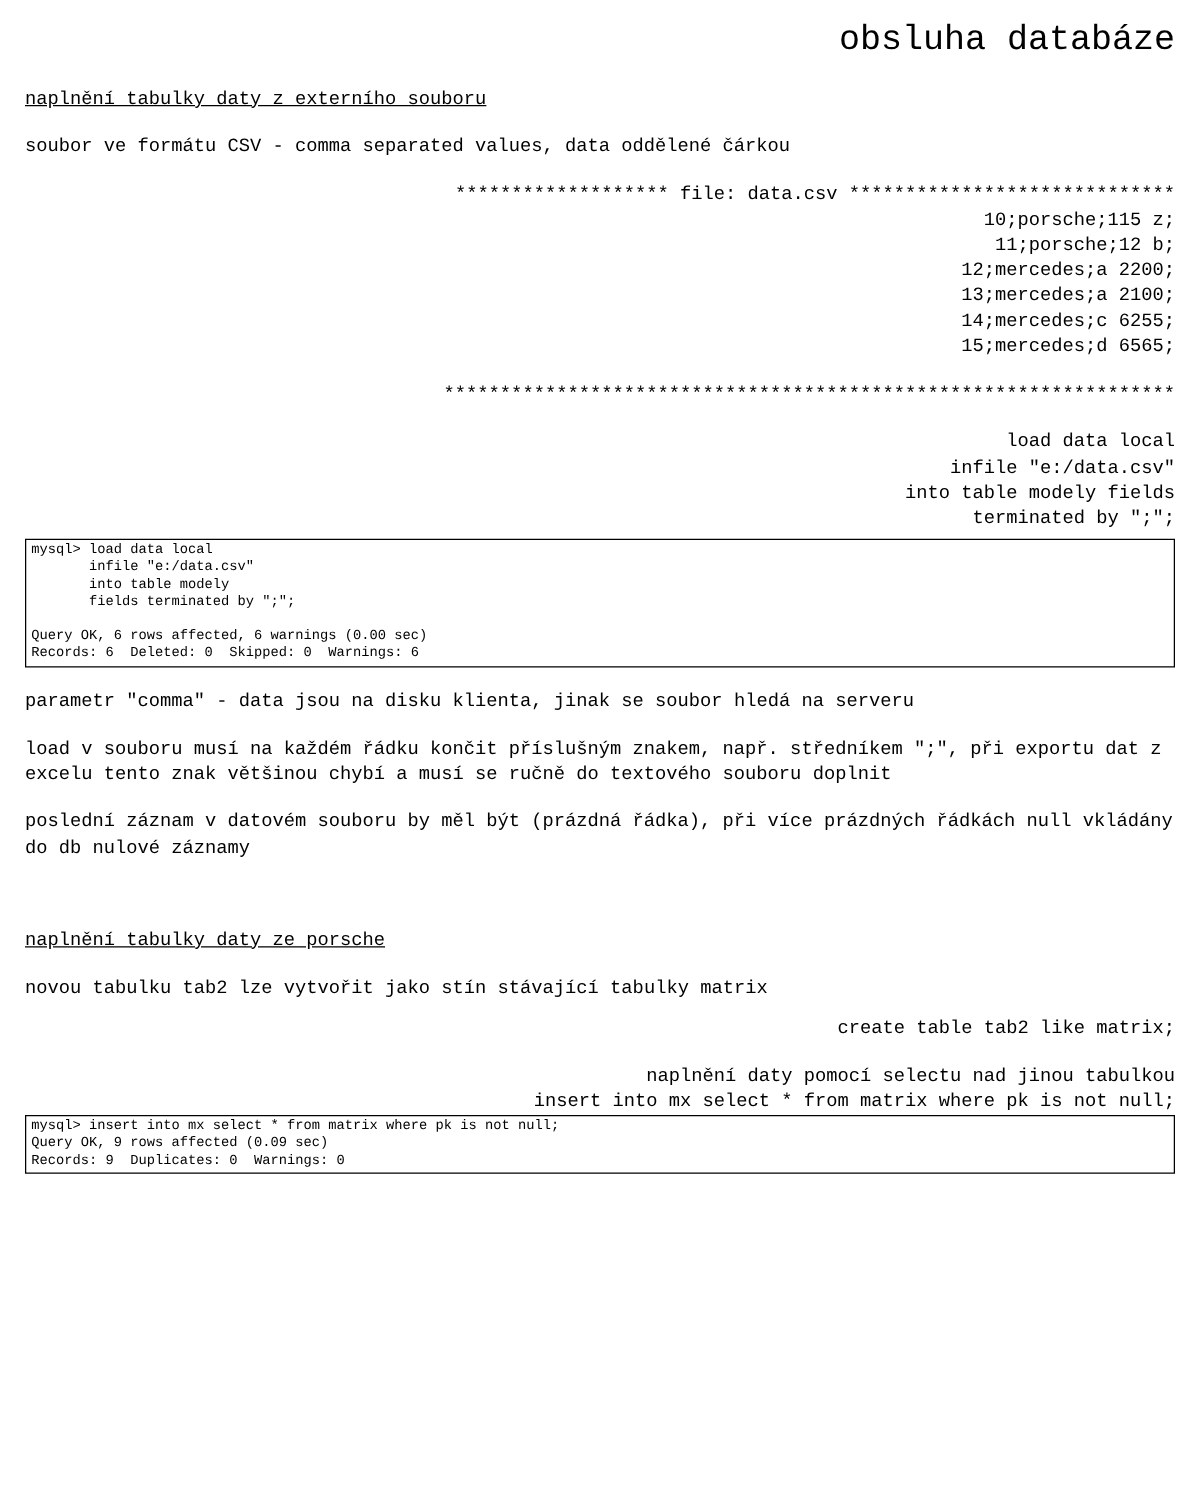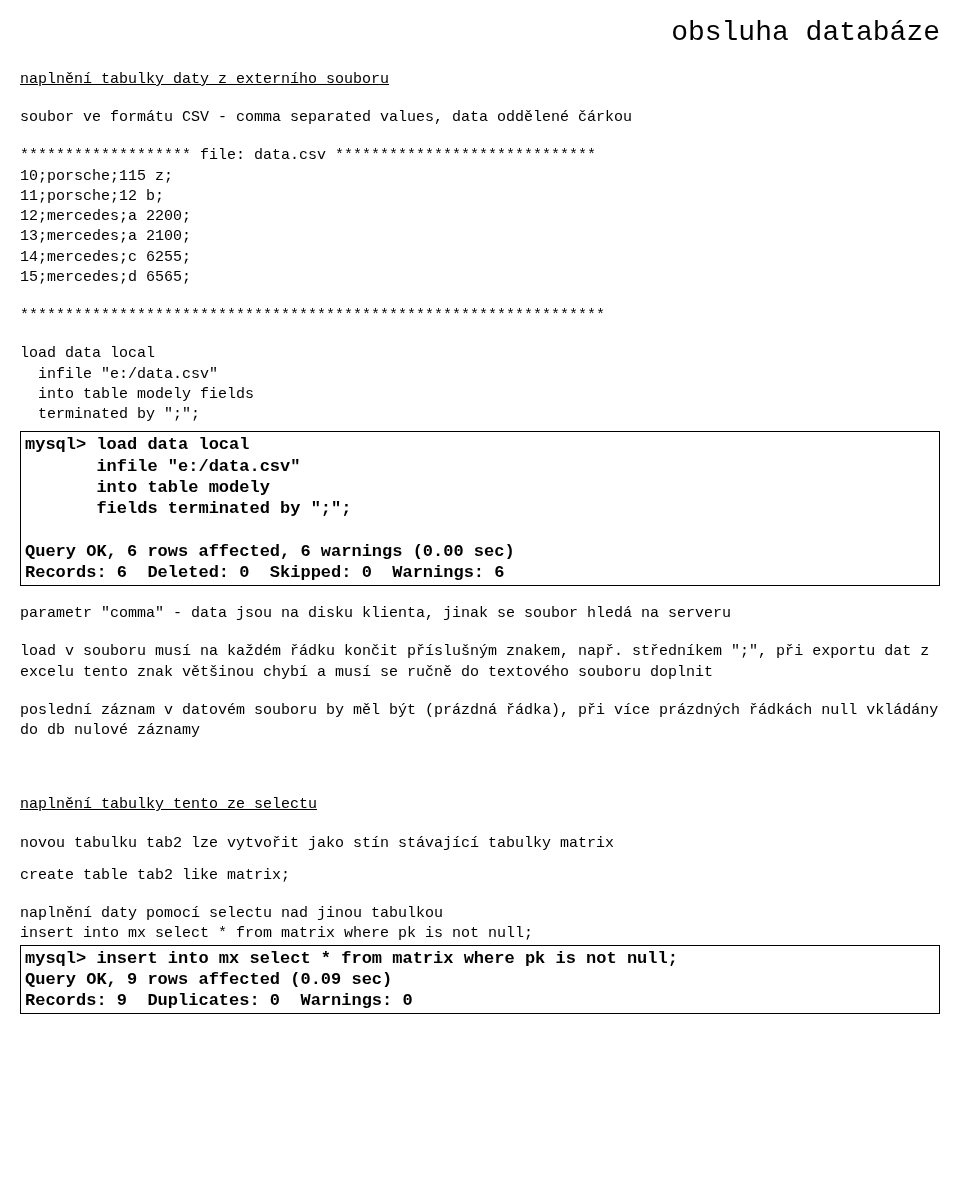--- a/index.html
+++ b/index.html
@@ -25,33 +25,33 @@
   }
   .para {
     margin-top: 18px;
     margin-bottom: 18px;
     white-space: pre-wrap;
   }
   .block {
     white-space: pre;
     margin-top: 0;
     margin-bottom: 0;
+    text-align: right;
   }
   .bold {
     font-weight: normal;
   }
   .code-box {
     border: 1px solid #000;
     padding: 2px 4px;
-    font-size: 17px;
+    font-size: 11px;
     white-space: pre;
     margin-top: 6px;
     margin-bottom: 6px;
     line-height: 1.25;
-    font-weight: bold;
   }
   .gap-small { height: 18px; }
 </style>
 </head>
 <body>
 
 <div class="title">obsluha databáze</div>
 
 <div class="section-h">naplnění tabulky daty z externího souboru</div>
 
@@ -81,21 +81,21 @@
 Query OK, 6 rows affected, 6 warnings (0.00 sec)
 Records: 6  Deleted: 0  Skipped: 0  Warnings: 6</div>
 
 <div class="para"><span>parametr "</span><span class="bold">comma</span><span>" - data jsou na disku klienta, jinak se soubor hledá na serveru</span></div>
 
 <div class="para">load v souboru musí na každém řádku končit příslušným znakem, např. středníkem ";", při exportu dat z excelu tento znak většinou chybí a musí se ručně do textového souboru doplnit</div>
 
 <div class="para">poslední záznam v datovém souboru by měl být (prázdná řádka), při více prázdných řádkách null vkládány do db nulové záznamy</div>
 
 <div class="gap-small"></div>
-<div class="section-h">naplnění tabulky tento ze selectu</div>
+<div class="section-h">naplnění tabulky daty ze porsche</div>
 
 <div class="para" style="margin-bottom:12px"><span>novou tabulku </span><span class="bold">tab2</span><span> lze vytvořit jako stín stávající tabulky </span><span class="bold">matrix</span></div>
 <div class="block bold">create table tab2 like matrix;</div>
 
 <div class="gap-small"></div>
 <div class="block">naplnění daty pomocí selectu nad jinou tabulkou</div>
 <div class="block bold">insert into mx select * from matrix where pk is not null;</div>
 
 <div class="code-box" style="margin-top:0">mysql&gt; insert into mx select * from matrix where pk is not null;
 Query OK, 9 rows affected (0.09 sec)

